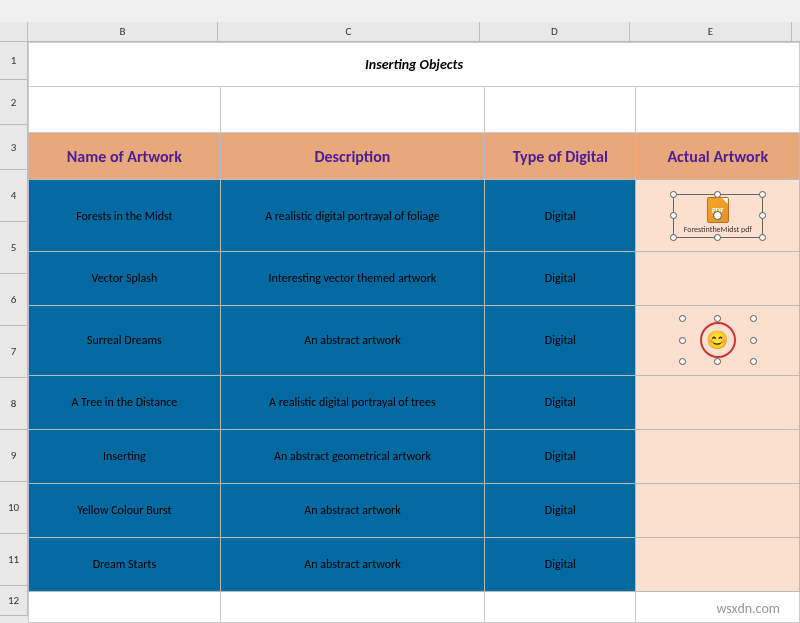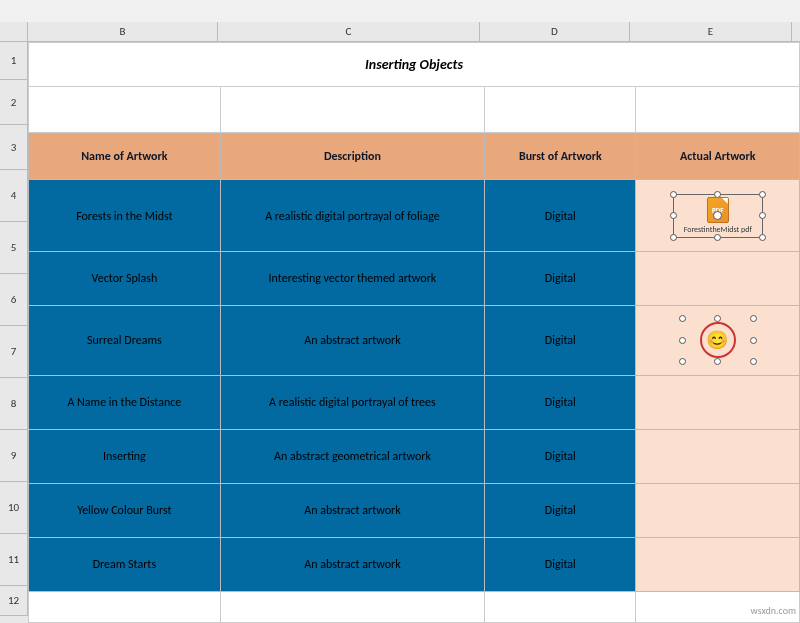--- a/index.html
+++ b/index.html
@@ -106,23 +106,23 @@
       font-size: 14px;
       height: 38px;
       color: #000;
     }
 
     
     .header-row td {
       background: #e8a87c;
       text-align: center;
       font-weight: bold;
-      font-size: 12px;
+      font-size: 16px;
       height: 45px;
-      color: #0f172a;
+      color: #4c1d95;
       border: 1px solid #bbb;
     }
 
     
     .data-row td {
       background: #0369a1;
       text-align: center;
       font-size: 12px;
       height: 52px;
       color: #000;
@@ -239,22 +239,22 @@
       display: flex;
       align-items: center;
       justify-content: center;
       font-size: 18px;
     }
 
     
     .watermark {
       position: fixed;
       bottom: 6px;
-      right: 4px;
-      font-size: 10px;
+      right: 20px;
+      font-size: 14px;
       color: #999;
     }
   </style>
 </head>
 <body>
 
 <div class="spreadsheet-wrapper">
 
   <div class="top-bar"></div>
 
@@ -299,21 +299,21 @@
       <tr>
         <td style="background:#fff; height:45px; border:1px solid #ccc;"></td>
         <td style="background:#fff; height:45px; border:1px solid #ccc;"></td>
         <td style="background:#fff; height:45px; border:1px solid #ccc;"></td>
         <td style="background:#fff; height:45px; border:1px solid #ccc;"></td>
       </tr>
 
       <tr class="header-row">
         <td>Name of Artwork</td>
         <td>Description</td>
-        <td>Burst of Artwork</td>
+        <td>Type of Digital</td>
         <td>Actual Artwork</td>
       </tr>
 
       <tr class="data-row">
         <td>Forests in the Midst</td>
         <td>A realistic digital portrayal of  foliage</td>
         <td>Digital</td>
         <td class="artwork-cell">
           
           <div class="pdf-object-container">
@@ -362,21 +362,21 @@
               <div class="handle" style="bottom:-4px; left:calc(50% - 3.5px);"></div>
               <div class="handle" style="bottom:-4px; right:-4px;"></div>
               <div class="emoji-circle">😊</div>
             </div>
           </div>
         </td>
       </tr>
 
 
       <tr class="data-row">
-        <td>A Name in the Distance</td>
+        <td>A Tree in the Distance</td>
         <td>A realistic digital portrayal of trees</td>
         <td>Digital</td>
         <td class="artwork-cell"></td>
       </tr>
 
       <tr class="data-row">
         <td>Inserting</td>
         <td>An abstract geometrical artwork</td>
         <td>Digital</td>
         <td class="artwork-cell"></td>

